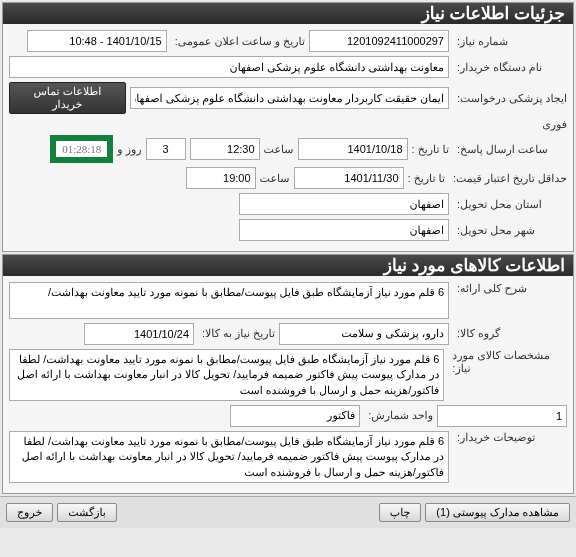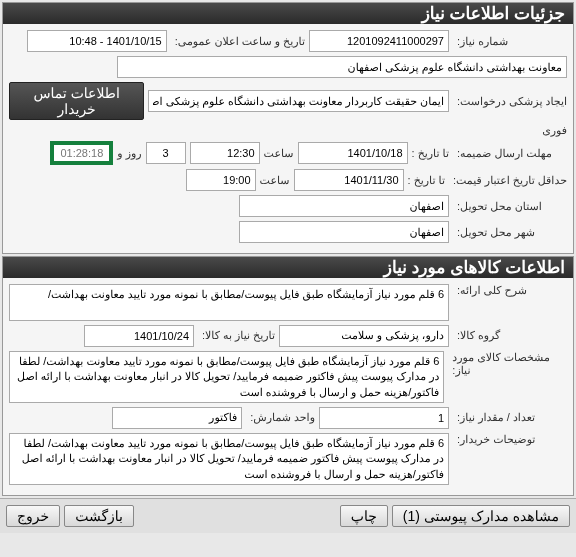--- a/index.html
+++ b/index.html
@@ -55,35 +55,35 @@
   width: 440px;
 }
 .wide { width: 440px; }
 .med { width: 100px; }
 .sm { width: 60px; }
 .btn {
   background: linear-gradient(to bottom, #f8f8f8, #d8d8d8);
   border: 1px solid #888;
   padding: 2px 10px;
   font-family: inherit;
-  font-size: 14px;
+  font-size: 11px;
   cursor: pointer;
   border-radius: 2px;
 }
 .btn-dark {
   background: linear-gradient(to bottom, #555, #333);
   color: #fff;
   border: 1px solid #222;
 }
 .timer {
   background: #fff;
-  border: 4px solid #15803d;
+  border: 6px solid #15803d;
   padding: 2px 6px;
   color: #777;
-  font-family: Liberation Sans, sans-serif;
+  font-family: Liberation Serif, serif;
   direction: ltr;
   display: inline-block;
 }
 .footer {
   display: flex;
   justify-content: flex-start;
   gap: 4px;
   padding: 6px;
   background: #e0e0e0;
   border-top: 1px solid #aaa;
@@ -98,35 +98,36 @@
   <div class="panel-body">
 
     <div class="row">
       <span class="label">شماره نیاز:</span>
       <input type="text" class="med" style="width: 130px;" readonly="" value="1201092411000297">
       <span class="label" style="min-width:auto">تاریخ و ساعت اعلان عمومی:</span>
       <input type="text" class="med" style="width: 130px;" readonly="" value="1401/10/15 - 10:48">
     </div>
 
     <div class="row">
+      <span class="label">نام دستگاه خریدار:</span>
       <input type="text" class="wide" readonly="" value="معاونت بهداشتی دانشگاه علوم پزشکی اصفهان" style="">
     </div>
 
     <div class="row">
       <span class="label">ایجاد پزشکی درخواست:</span>
       <input type="text" style="width: 330px;" readonly="" value="ایمان حقیقت کاربردار معاونت بهداشتی دانشگاه علوم پزشکی اصفهان">
       <button class="btn btn-dark">اطلاعات تماس خریدار</button>
     </div>
 
     <div class="row">
       <span>فوری</span>
     </div>
 
     <div class="row">
-      <span class="label">مهلت ارسال ضمیمه:</span>
+      <span class="label">ساعت ارسال پاسخ:</span>
       <span>تا تاریخ :</span>
       <input type="text" class="med" readonly="" value="1401/10/18" style="">
       <span>ساعت</span>
       <input type="text" class="sm" readonly="" value="12:30" style="">
       <input type="text" style="width: 30px; text-align: center;" readonly="" value="3">
       <span>روز و</span>
       <span class="timer">01:28:18</span>
     </div>
 
     <div class="row">
@@ -165,21 +166,20 @@
       <span class="label" style="min-width:auto">تاریخ نیاز به کالا:</span>
       <input type="text" class="med" readonly="" value="1401/10/24" style="">
     </div>
 
     <div class="row" style="align-items:flex-start">
       <span class="label">مشخصات کالای مورد نیاز:</span>
       <textarea rows="3" readonly="" style="">6 قلم مورد نیاز آزمایشگاه طبق فایل پیوست/مطابق با نمونه مورد تایید معاونت بهداشت/ لطفا در مدارک پیوست پیش فاکتور ضمیمه فرمایید/ تحویل کالا در انبار معاونت بهداشت با ارائه اصل فاکتور/هزینه حمل و ارسال با فروشنده است</textarea>
     </div>
 
     <div class="row">
-      <span class="label">تعداد / مقدار نیاز:</span>
       <input type="text" style="width: 120px;" readonly="" value="1">
       <span class="label" style="min-width:auto">واحد شمارش:</span>
       <input type="text" style="width: 120px;" readonly="" value="فاکتور">
     </div>
 
     <div class="row" style="align-items:flex-start">
       <span class="label">توضیحات خریدار:</span>
       <textarea rows="3" readonly="" style="">6 قلم مورد نیاز آزمایشگاه طبق فایل پیوست/مطابق با نمونه مورد تایید معاونت بهداشت/ لطفا در مدارک پیوست پیش فاکتور ضمیمه فرمایید/ تحویل کالا در انبار معاونت بهداشت با ارائه اصل فاکتور/هزینه حمل و ارسال با فروشنده است</textarea>
     </div>
 

